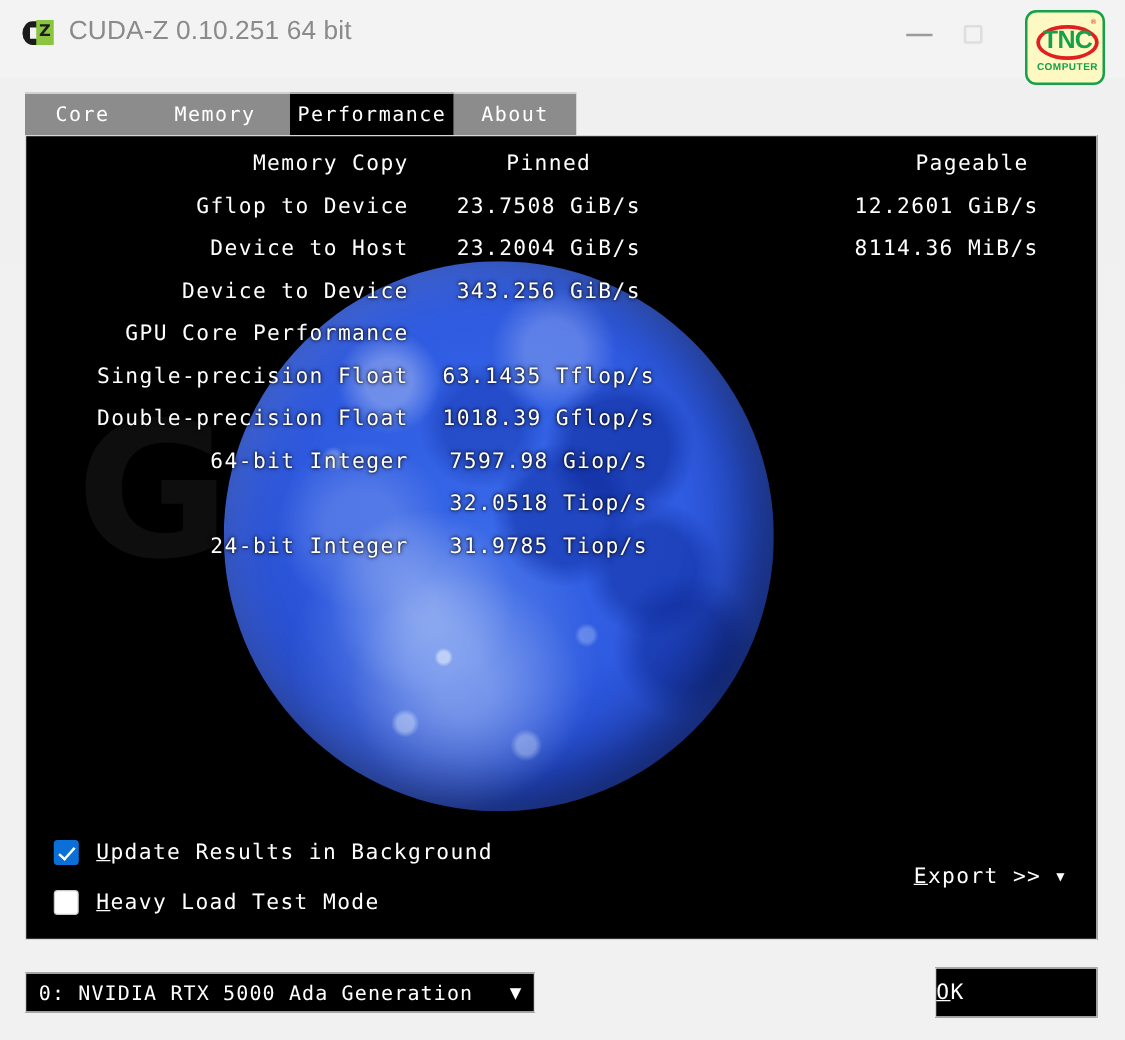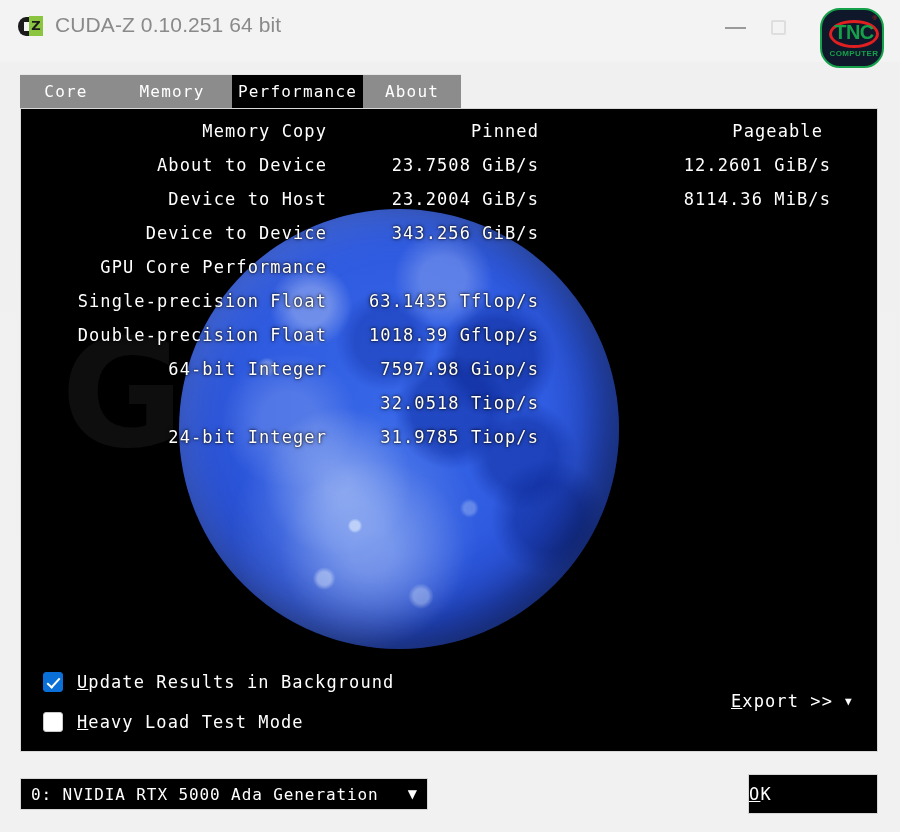--- a/index.html
+++ b/index.html
@@ -85,23 +85,23 @@
     width: 15px; height: 15px;
     border: 2px solid #dedede;
     border-radius: 2px;
   }
 
   
   #tnc-logo {
     position: absolute;
     left: 820px; top: 8px;
     width: 64px; height: 60px;
-    background: #0f172a;
+    background: #fef9c3;
     border: 2px solid #15a04a;
-    border-radius: 20px;
+    border-radius: 9px;
     overflow: hidden;
   }
   #tnc-logo .ellipse {
     position: absolute;
     left: 7px; top: 10px;
     width: 50px; height: 28px;
     border: 3px solid #e02020;
     border-radius: 50%;
   }
   #tnc-logo .tnc-text {
@@ -233,21 +233,21 @@
     left: 0; top: 0;
     width: 306px;
     text-align: right;
     letter-spacing: 1.1px;
     white-space: nowrap;
   }
   .row .col-a {
     position: absolute;
     left: 318px; top: 0;
     width: 200px;
-    text-align: right;
+    text-align: center;
     letter-spacing: 1.1px;
     white-space: nowrap;
   }
   .row .col-b {
     position: absolute;
     left: 580px; top: 0;
     width: 230px;
     text-align: right;
     letter-spacing: 1.1px;
     white-space: nowrap;
@@ -405,21 +405,21 @@
 
     <div id="readout">
 
       <div class="row header">
         <div class="label">Memory Copy</div>
         <div class="col-a">Pinned</div>
         <div class="col-b">Pageable</div>
       </div>
 
       <div class="row">
-        <div class="label">About to Device</div>
+        <div class="label">Gflop to Device</div>
         <div class="col-a">23.7508 GiB/s</div>
         <div class="col-b">12.2601 GiB/s</div>
       </div>
 
       <div class="row">
         <div class="label">Device to Host</div>
         <div class="col-a">23.2004 GiB/s</div>
         <div class="col-b">8114.36 MiB/s</div>
       </div>
 

